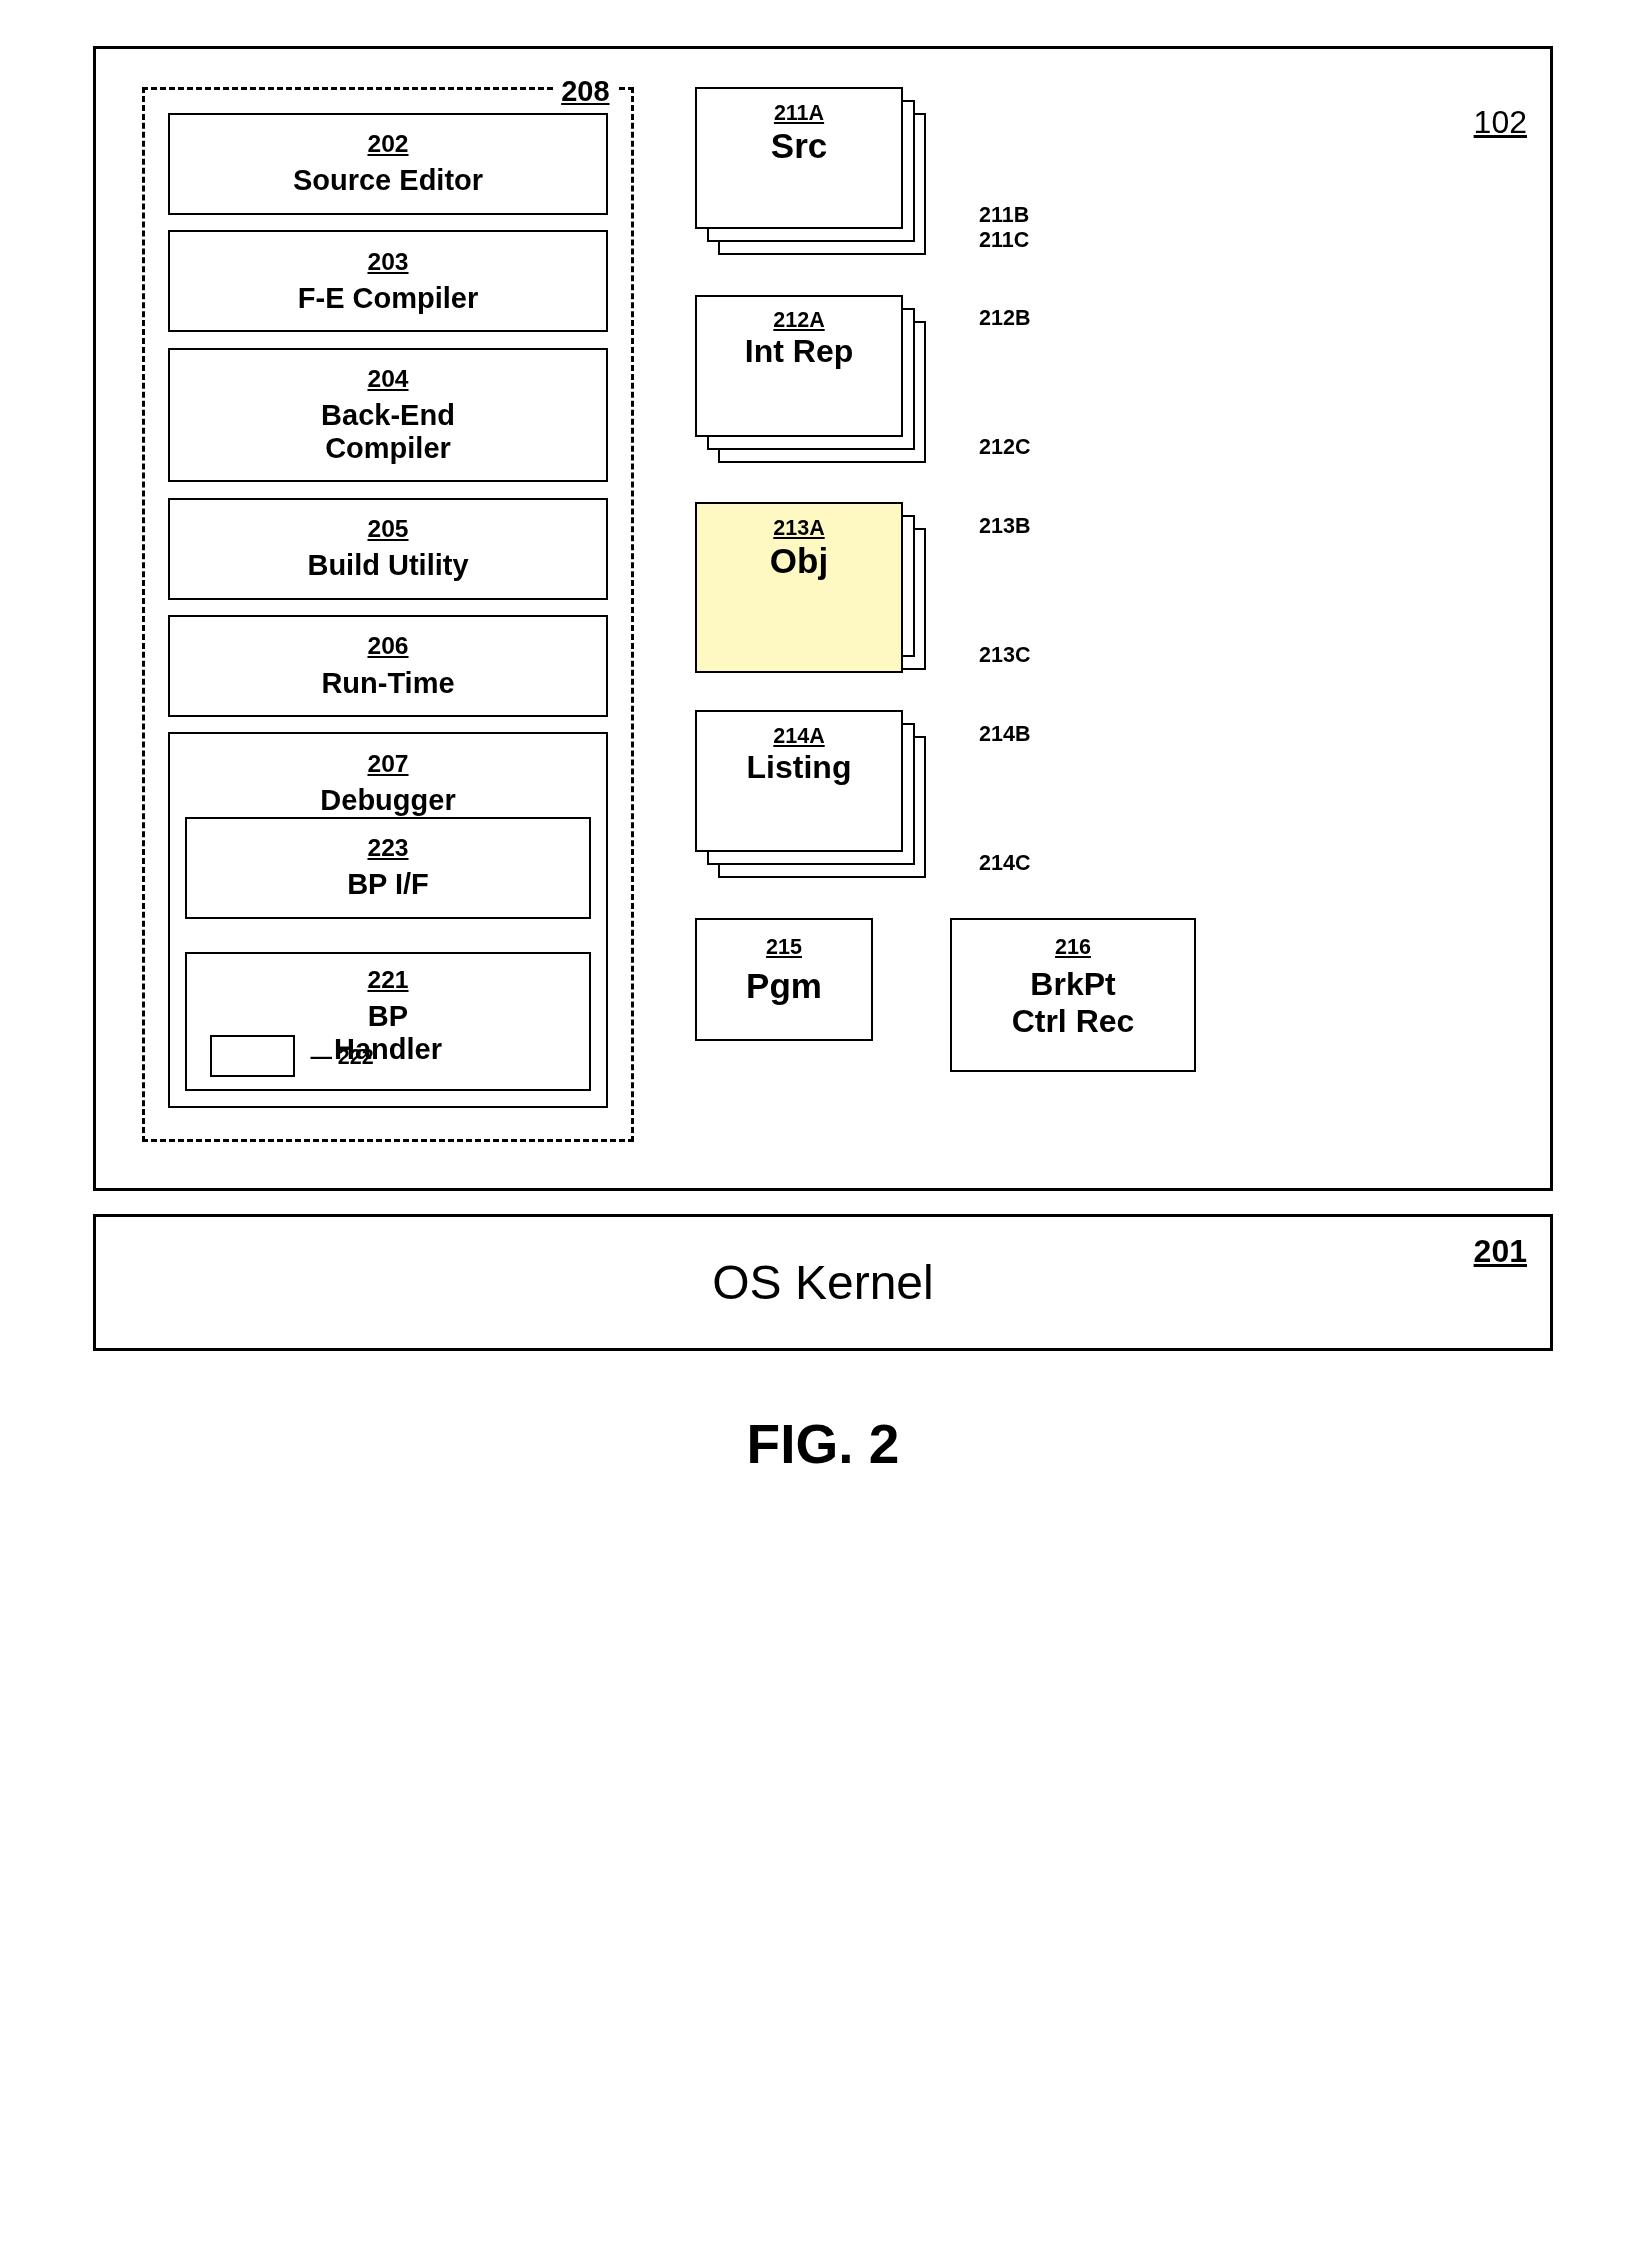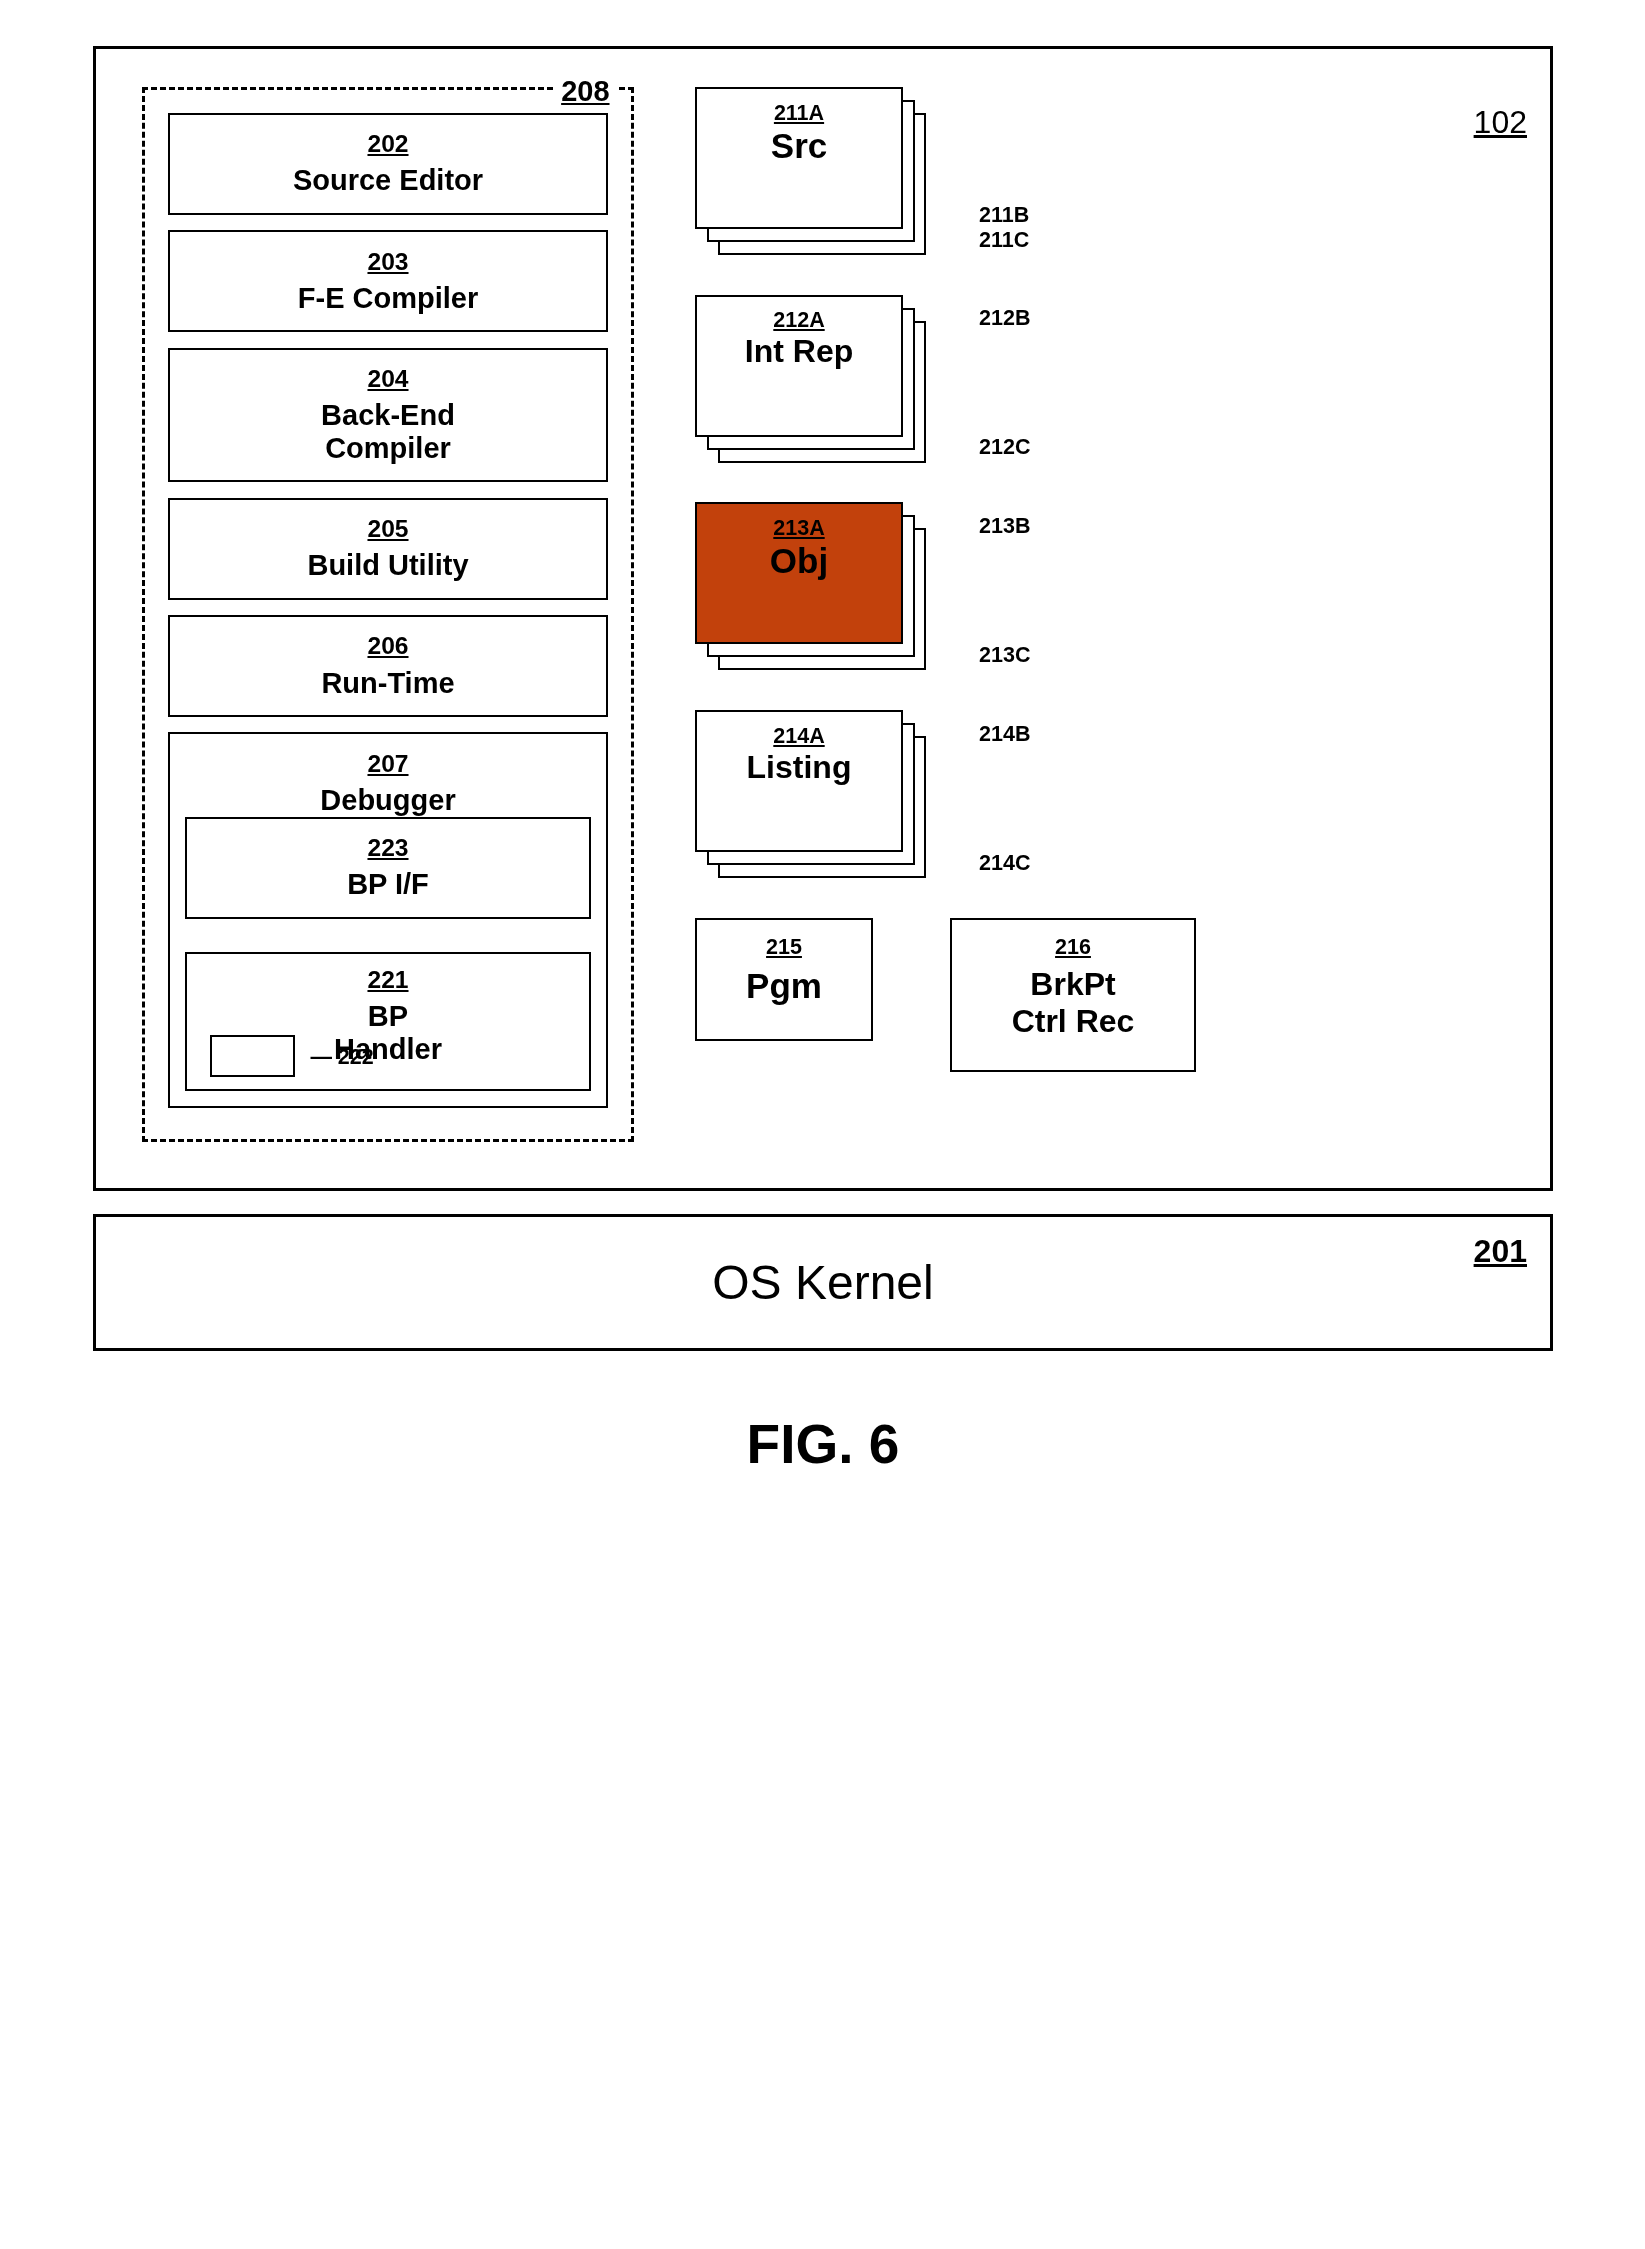--- a/index.html
+++ b/index.html
@@ -296,21 +296,21 @@
           <div style="display:flex; flex-direction:column; justify-content:space-between; height:154px; margin-left:7.7px;">
             <span style="font-size:21.5px; font-weight:bold;">212B</span>
             <span style="font-size:21.5px; font-weight:bold;">212C</span>
           </div>
         </div>
 
         <div class="stack-row">
           <div style="position:relative; width:261px; height:177px;">
             <div style="position:absolute; top:26px; left:23px; width:208px; height:142px; border:2.3px solid #000; background:#fff;"></div>
             <div style="position:absolute; top:13px; left:11.5px; width:208px; height:142px; border:2.3px solid #000; background:#fff;"></div>
-            <div style="position:absolute; top:0; left:0; width:208px; height:142px; border:2.3px solid #000; background:#c2410c;">
+            <div style="position:absolute; top:0; left:0; width:208px; height:171px; border:2.3px solid #000; background:#fef9c3;">
               <div style="text-align:center; padding-top:11.5px;">
                 <span style="font-size:21.5px; font-weight:bold; text-decoration:underline;">213A</span><br>
                 <span style="font-size:35px; font-weight:bold;">Obj</span>
               </div>
             </div>
           </div>
           <div style="display:flex; flex-direction:column; justify-content:space-between; height:154px; margin-left:7.7px;">
             <span style="font-size:21.5px; font-weight:bold;">213B</span>
             <span style="font-size:21.5px; font-weight:bold;">213C</span>
           </div>
@@ -350,16 +350,16 @@
 
     </div>
 
   </div>
 
   <div class="box-201">
     <span class="label-201">201</span>
     <span class="os-kernel-text">OS Kernel</span>
   </div>
 
-  <div class="fig-caption">FIG. 6</div>
+  <div class="fig-caption">FIG. 2</div>
 
 </div>
 
 
 </body></html>

